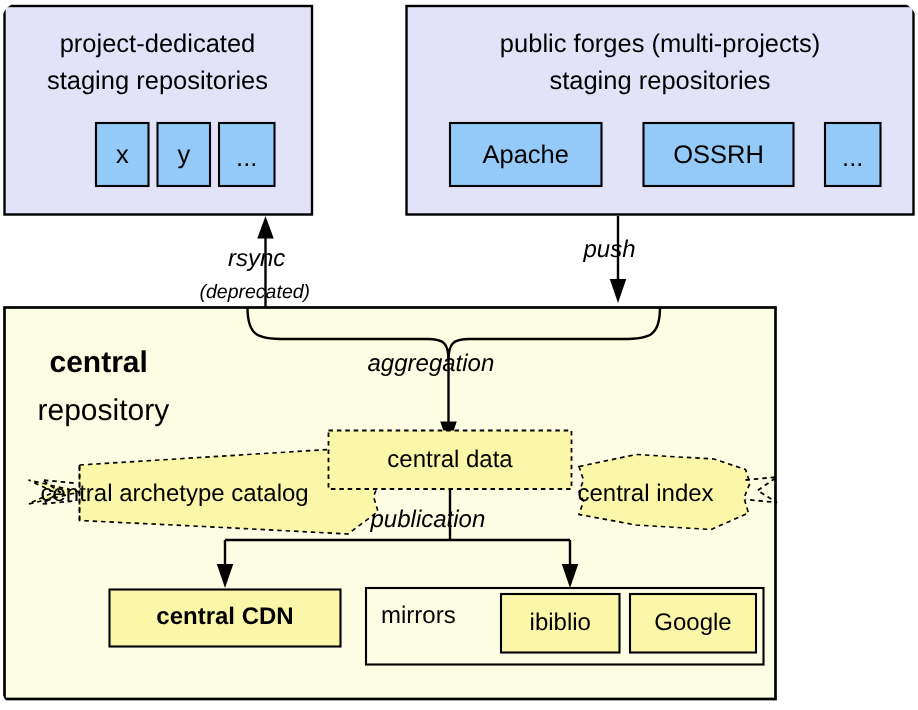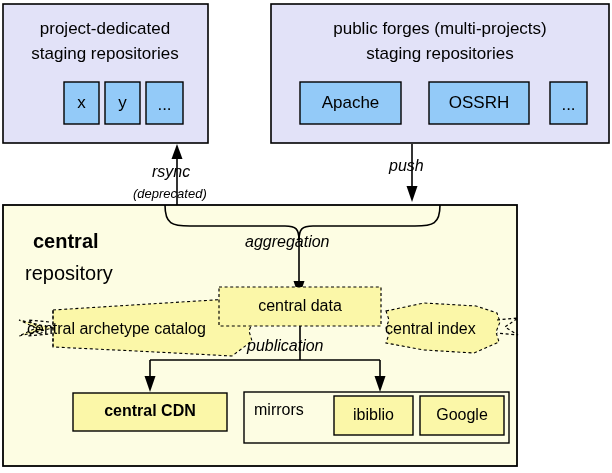--- a/index.html
+++ b/index.html
@@ -7,20 +7,21 @@
     padding: 0;
     background: #ffffff;
   }
   #root {
     position: relative;
     width: 612px;
     height: 473px;
     background: #ffffff;
     font-family: "Liberation Sans", sans-serif;
     overflow: hidden;
+    border-radius: 17px;
   }
   svg { display: block; }
   .txt {
     font-family: "Liberation Sans", sans-serif;
     fill: #000000;
     dominant-baseline: middle;
   }
   .t-title { font-size: 17px; }
   .t-chip  { font-size: 17px; }
   .t-bold  { font-weight: bold; }

